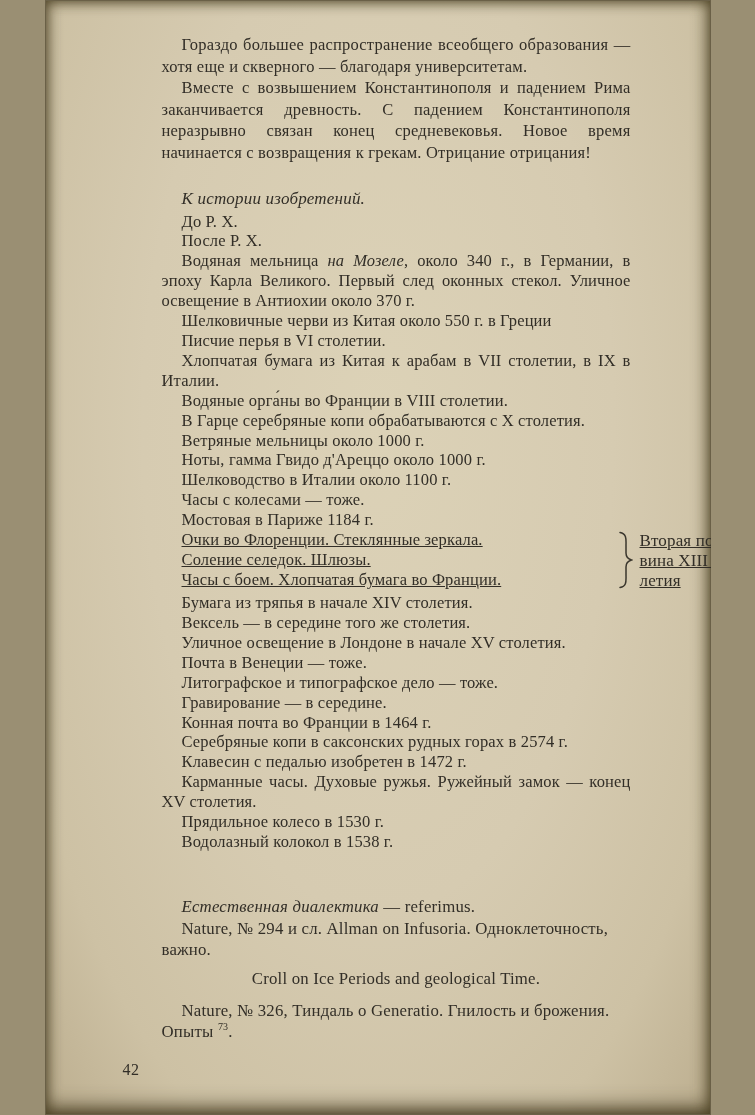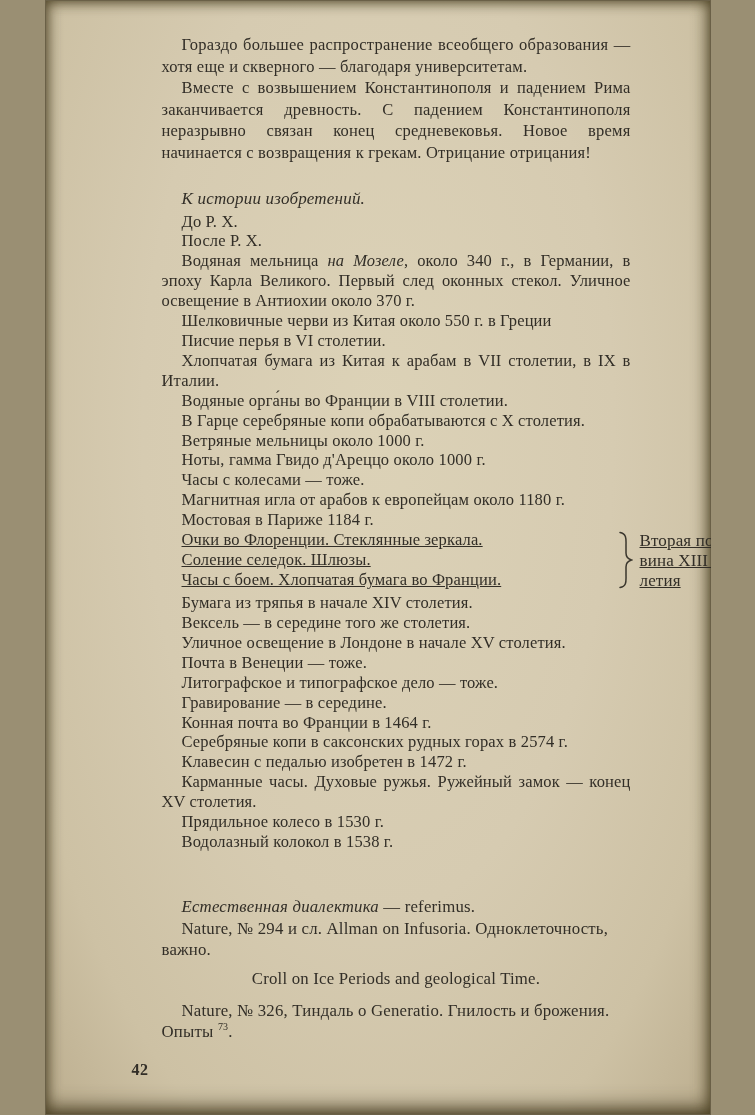--- a/index.html
+++ b/index.html
@@ -44,21 +44,21 @@
   }
   .dial{margin-top:44px;}
   .dial p{font-size:16.8px;line-height:21px;letter-spacing:.2px;}
   .dial .dial-heading{text-indent:20px;}
   .dial .line1{text-indent:20px;margin-top:1px;}
   .dial .centered{text-align:center;margin-top:8px;}
   .dial .line2{text-indent:20px;margin-top:11px;}
   sup{font-size:10px;vertical-align:super;line-height:0;}
   .page-num{
     position:absolute;left:78px;bottom:36px;
-    font-size:16px;font-weight:bold;letter-spacing:.5px;margin-left:9px;
+    font-size:16px;font-weight:normal;letter-spacing:.5px;
   }
 </style>
 </head>
 <body>
 
 <div class="page">
 
   <div class="intro">
     <p>Гораздо большее распространение всеобщего образования — хотя еще и скверного — благодаря университетам.</p>
     <p>Вместе с возвышением Константинополя и падением Рима заканчивается древность. С падением Константинополя неразрывно связан конец средневековья. Новое время начинается с возвращения к грекам. Отрицание отрицания!</p>
@@ -72,22 +72,22 @@
 
     <p class="item"><span>Водяная мельница </span><span class="italic">на Мозеле</span><span>, около 340 г., в Германии, в эпоху Карла Великого. Первый след оконных стекол. Уличное освещение в Антиохии около 370 г.</span></p>
 
     <p class="item">Шелковичные черви из Китая около 550 г. в Греции</p>
     <p class="item">Писчие перья в VI столетии.</p>
     <p class="item">Хлопчатая бумага из Китая к арабам в VII столетии, в IX в Италии.</p>
     <p class="item">Водяные орга́ны во Франции в VIII столетии.</p>
     <p class="item">В Гарце серебряные копи обрабатываются с X столетия.</p>
     <p class="item">Ветряные мельницы около 1000 г.</p>
     <p class="item">Ноты, гамма Гвидо д'Ареццо около 1000 г.</p>
+    <p class="item">Шелководство в Италии около 1100 г.</p>
     <p class="item">Часы с колесами — тоже.</p>
-    <p class="item">Магнитная игла от арабов к европейцам около 1180 г.</p>
     <p class="item">Мостовая в Париже 1184 г.</p>
 
     <div class="brace-row">
       <div class="brace-left">
         <p class="item">Очки во Флоренции. Стеклянные зеркала.</p>
         <p class="item">Соление селедок. Шлюзы.</p>
         <p class="item">Часы с боем. Хлопчатая бумага во Франции.</p>
       </div>
       <span class="brace-icon">
         <svg width="15" height="58" viewBox="0 0 15 58">

